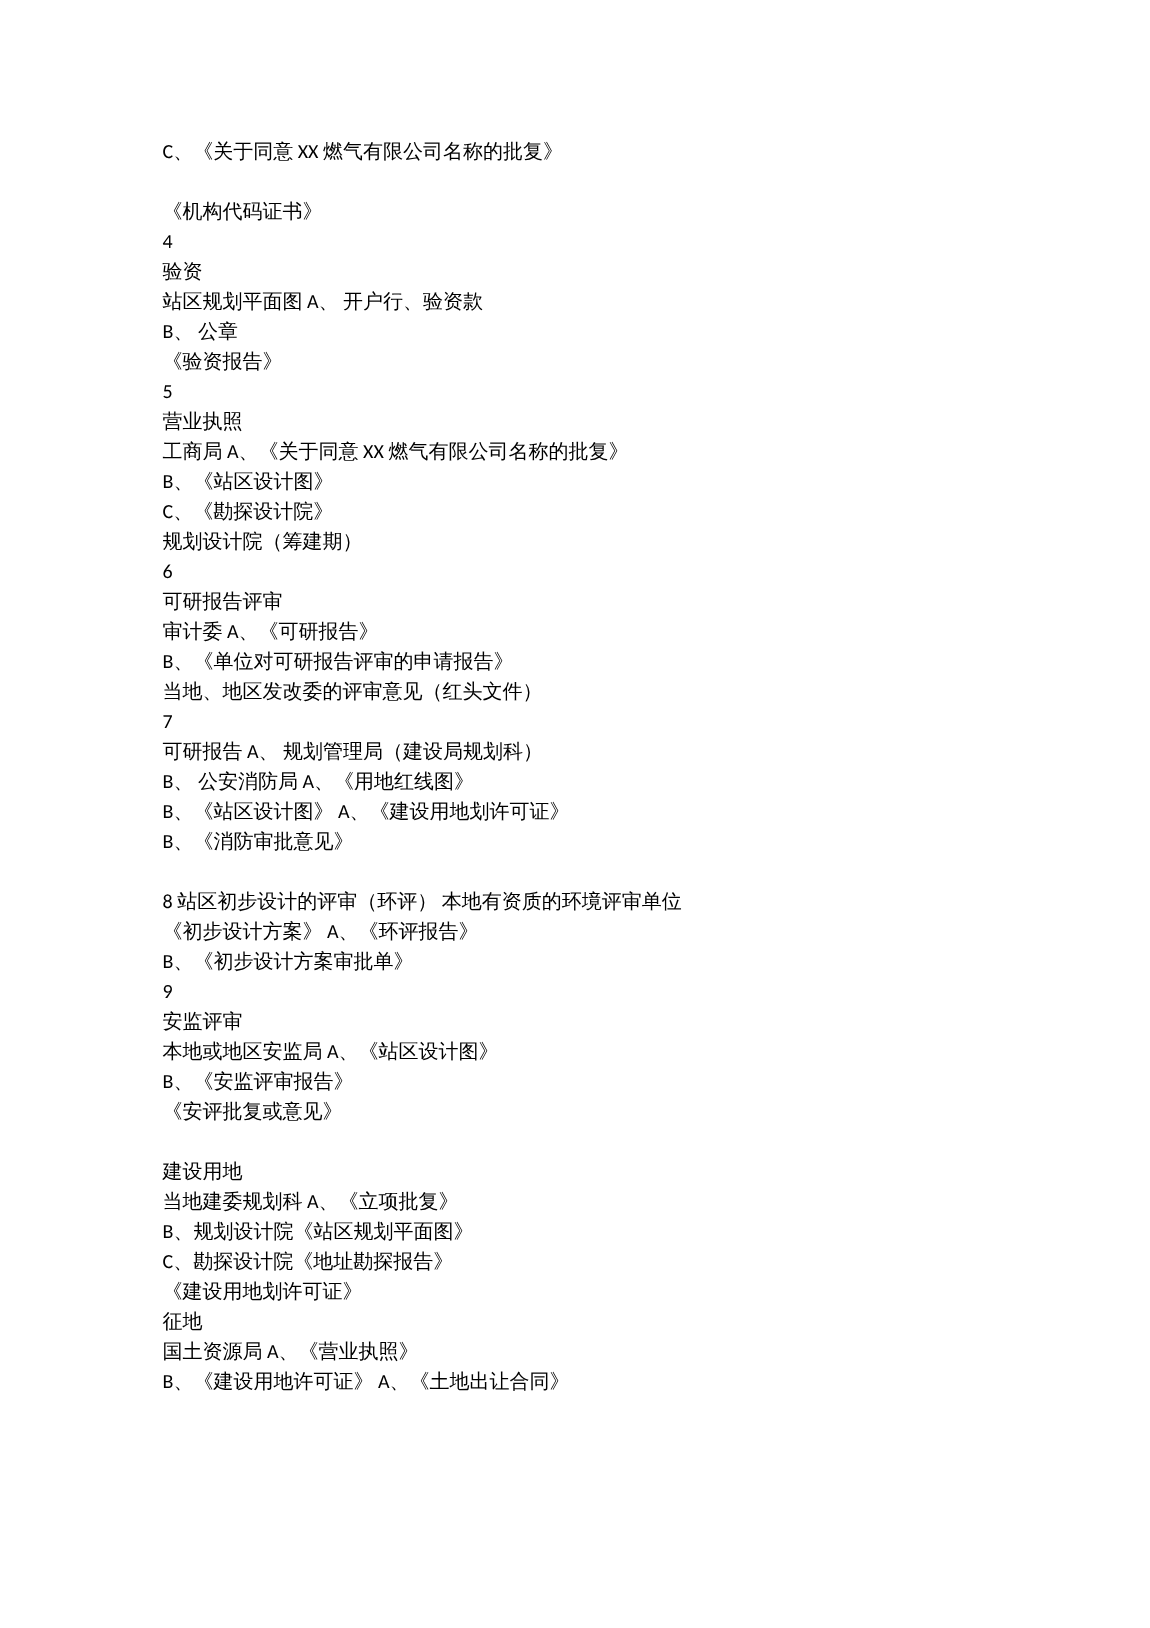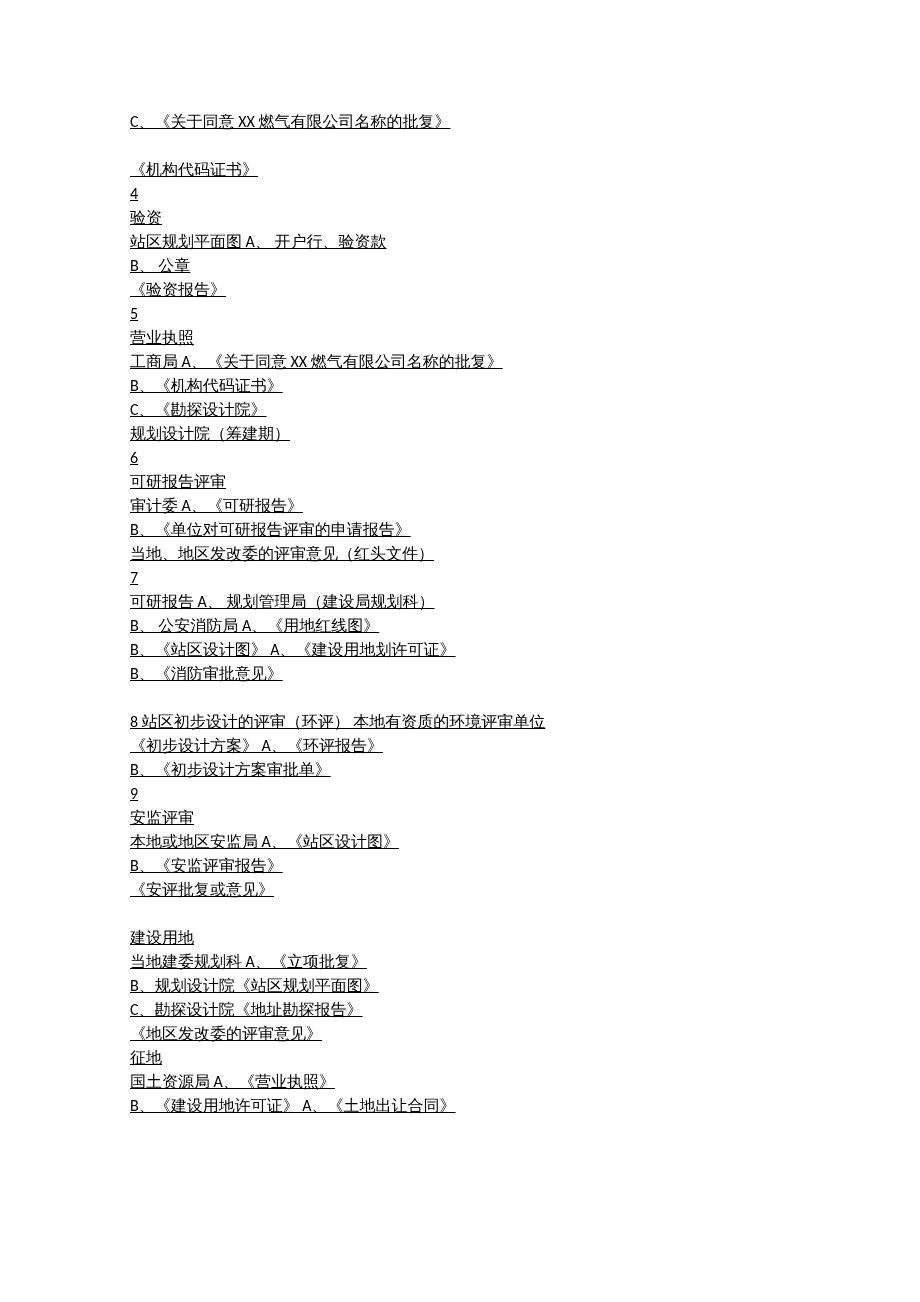--- a/index.html
+++ b/index.html
@@ -9,21 +9,20 @@
     font-family: "SimSun", "宋体", "Calibri", "Arial", sans-serif;
     font-size: 16px;
     color: #000000;
     line-height: 1.5;
   }
   .page {
     width: 772px;
     min-height: 1302px;
     padding: 110px 80px 80px 130px;
     box-sizing: border-box;
-    text-decoration: underline;
   }
   .line {
     white-space: pre-wrap;
     word-break: break-all;
   }
   .blank {
     height: 24px;
   }
 </style>
 </head>
@@ -34,21 +33,21 @@
     <div class="blank"></div>
     <div class="line">《机构代码证书》</div>
     <div class="line">4</div>
     <div class="line">验资</div>
     <div class="line">站区规划平面图 A、 开户行、验资款</div>
     <div class="line">B、 公章</div>
     <div class="line">《验资报告》</div>
     <div class="line">5</div>
     <div class="line">营业执照</div>
     <div class="line">工商局 A、《关于同意 XX 燃气有限公司名称的批复》</div>
-    <div class="line">B、《机构代码证书》</div>
+    <div class="line">B、《站区设计图》</div>
     <div class="line">C、《勘探设计院》</div>
     <div class="line">规划设计院（筹建期）</div>
     <div class="line">6</div>
     <div class="line">可研报告评审</div>
     <div class="line">审计委 A、《可研报告》</div>
     <div class="line">B、《单位对可研报告评审的申请报告》</div>
     <div class="line">当地、地区发改委的评审意见（红头文件）</div>
     <div class="line">7</div>
     <div class="line">可研报告 A、 规划管理局（建设局规划科）</div>
     <div class="line">B、 公安消防局 A、《用地红线图》</div>
@@ -61,17 +60,17 @@
     <div class="line">9</div>
     <div class="line">安监评审</div>
     <div class="line">本地或地区安监局 A、《站区设计图》</div>
     <div class="line">B、《安监评审报告》</div>
     <div class="line">《安评批复或意见》</div>
     <div class="blank"></div>
     <div class="line">建设用地</div>
     <div class="line">当地建委规划科 A、《立项批复》</div>
     <div class="line">B、规划设计院《站区规划平面图》</div>
     <div class="line">C、勘探设计院《地址勘探报告》</div>
-    <div class="line">《地区发改委的评审意见》</div>
+    <div class="line">《建设用地划许可证》</div>
     <div class="line">征地</div>
     <div class="line">国土资源局 A、《营业执照》</div>
     <div class="line">B、《建设用地许可证》 A、《土地出让合同》</div>
   </div>
 
 </body></html>

